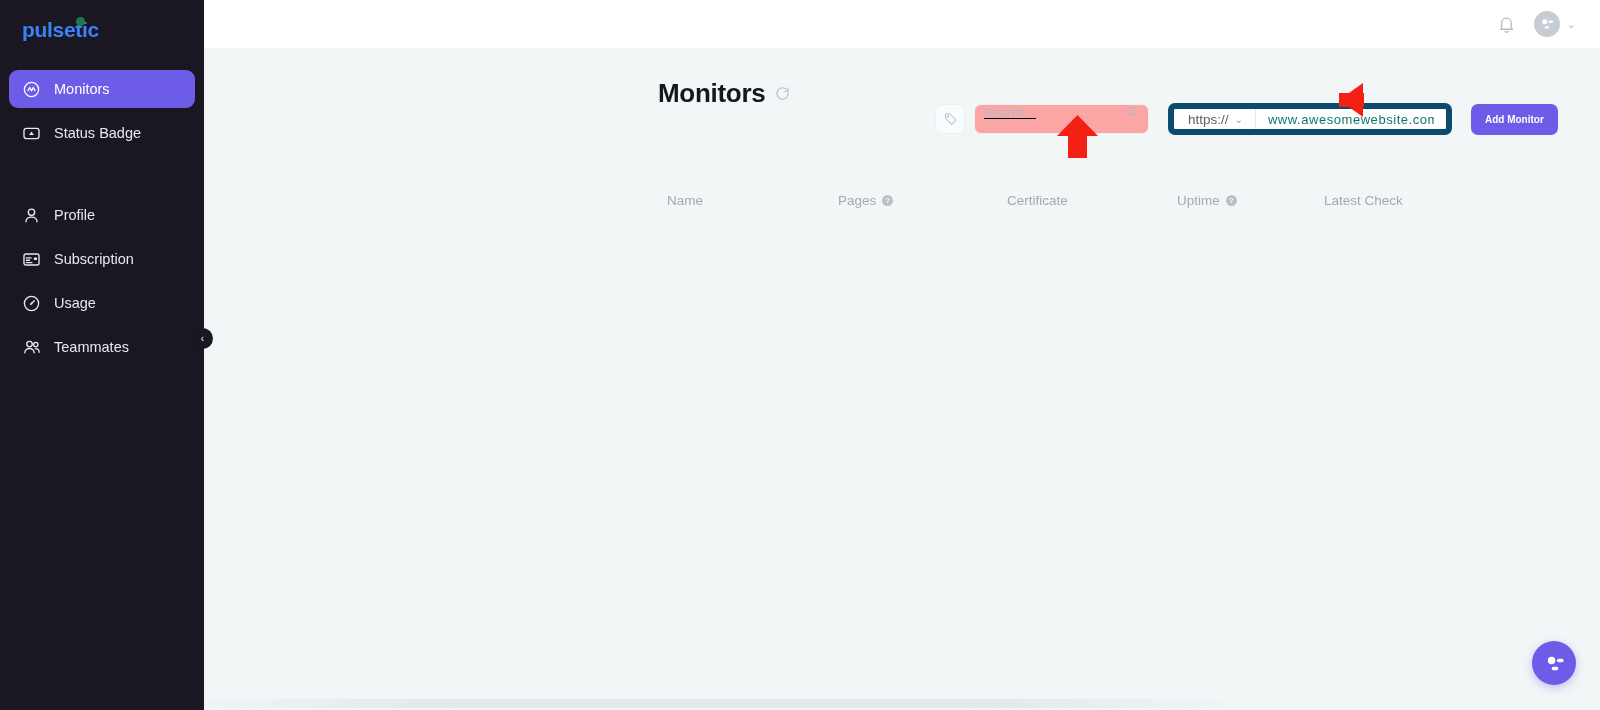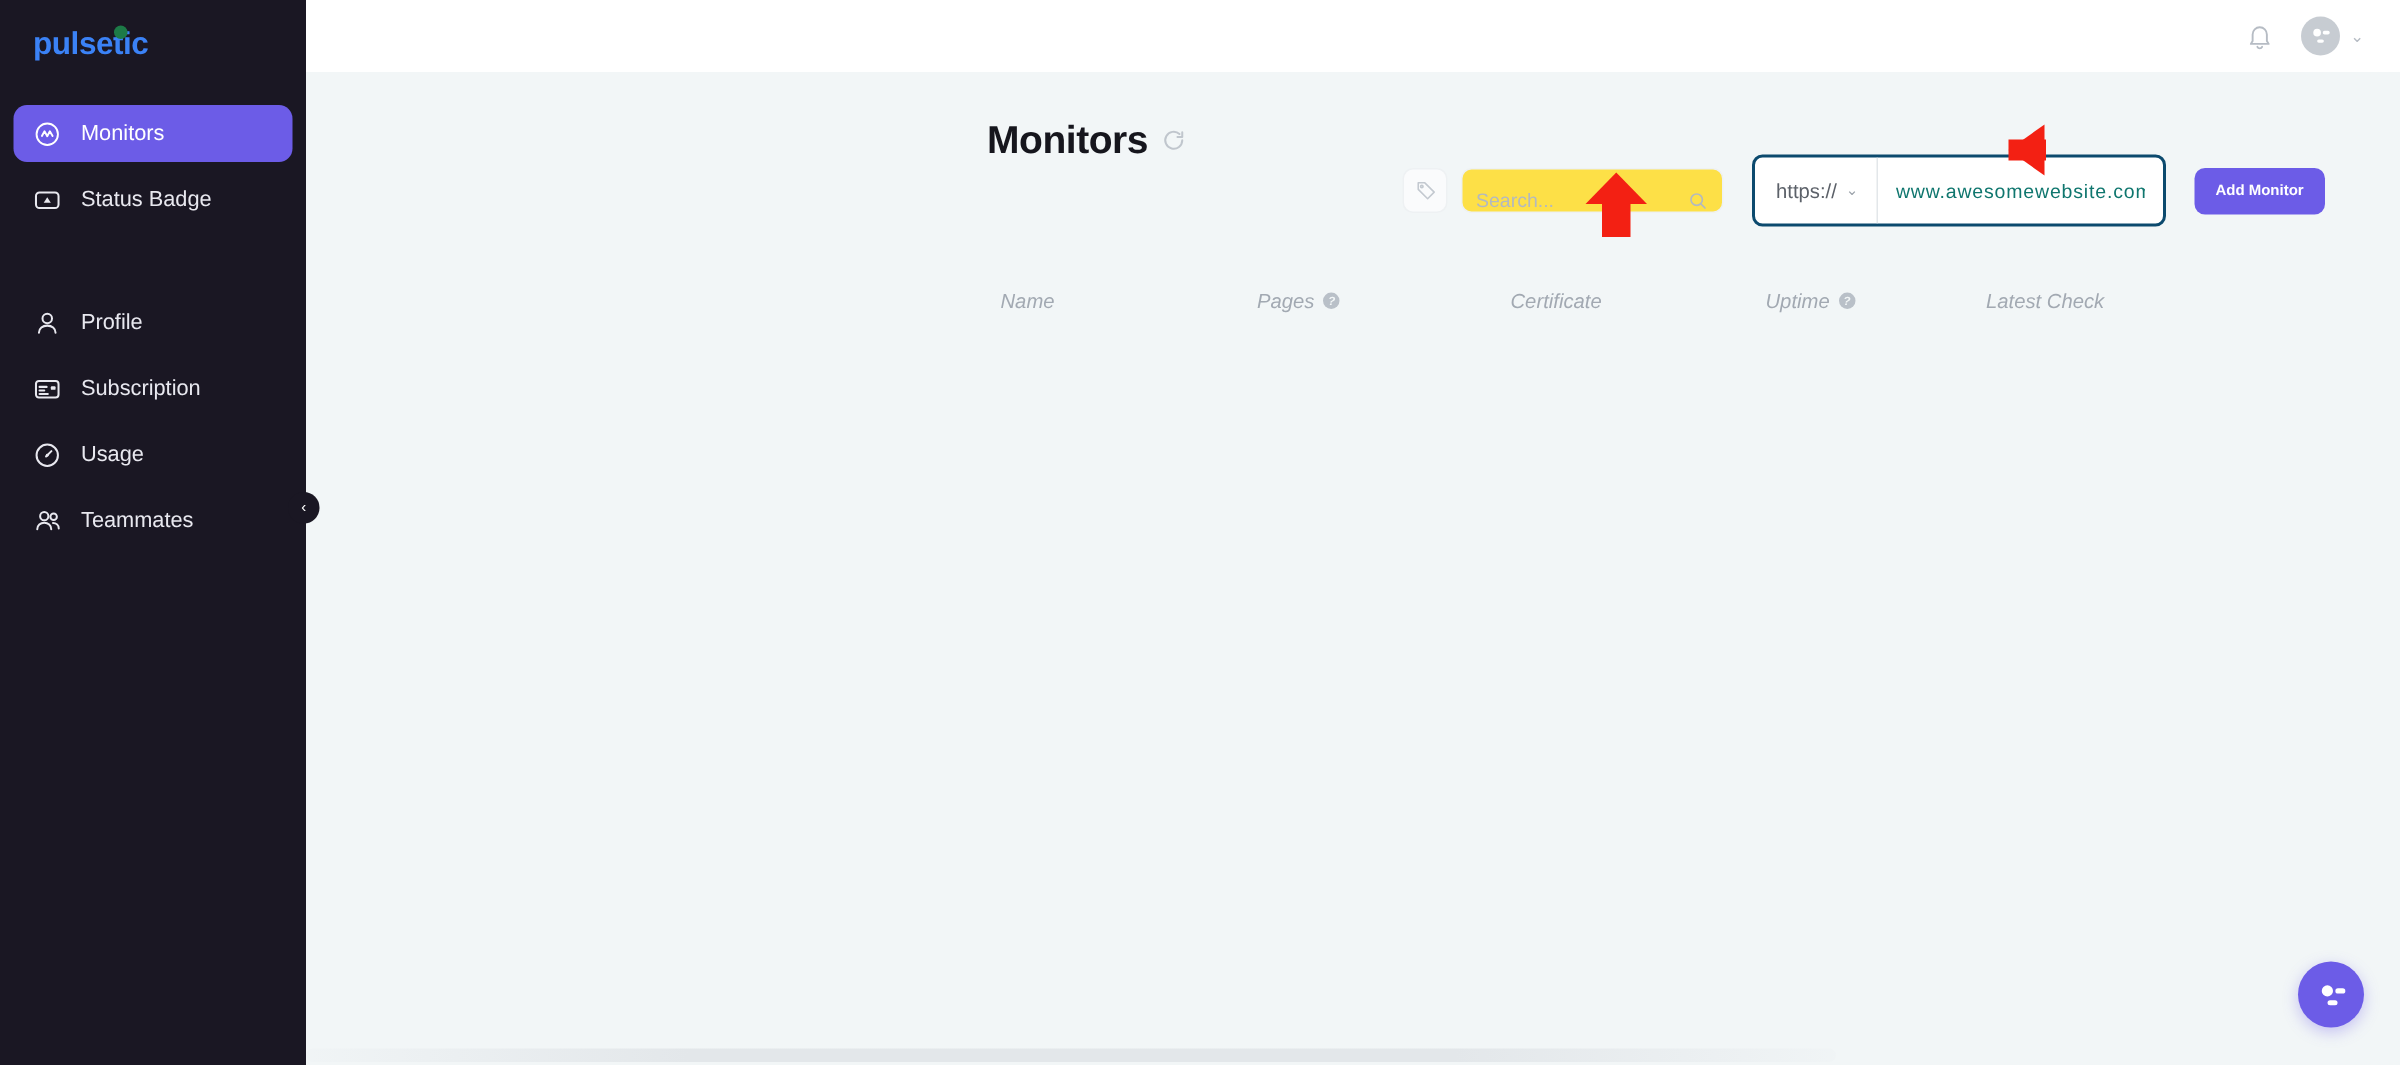--- a/index.html
+++ b/index.html
@@ -103,38 +103,39 @@
 
   .tools { position:absolute; left:731px; top:55px; display:flex; align-items:center; gap:9px; }
   .tag-btn {
     width:30px; height:30px; border-radius:7px;
     background:#fafbfc; border:1px solid #eef1f3;
     display:flex; align-items:center; justify-content:center;
     color:#c3c9d0; cursor:pointer;
   }
   .search-box {
     width:175px; height:30px;
-    background:#fde047;
+    background:#fca5a5;
     border:1px solid #eef1f3; border-radius:7px;
-    display:flex; align-items:flex-end;
+    display:flex; align-items:flex-start;
     padding:0 9px;
     gap:6px;
+    text-decoration:underline;
   }
   .search-box input {
     border:none; outline:none; background:transparent;
     font-family:"Liberation Sans", sans-serif;
     font-size:13px; color:#555; flex:1; width:100%;
   }
   .search-box input::placeholder { color:#b3b9c0; }
   .search-ico { color:#b3b9c0; display:flex; align-items:center; }
 
   .url-group {
     display:flex; align-items:center;
-    height:48px;
-    border:2px solid #0c4a6e;
+    height:32px;
+    border:6px solid #0c4a6e;
     border-radius:7px;
     background:#ffffff;
     overflow:hidden;
     margin-left:10px;
   }
   .proto {
     display:flex; align-items:center; gap:6px;
     padding:0 12px 0 14px;
     height:100%;
     font-size:13.5px; color:#5c6169;
@@ -160,21 +161,20 @@
     height:31px; padding:0 14px;
     font-family:"Liberation Sans", sans-serif;
     font-size:10px; font-weight:bold;
     cursor:pointer;
   }
 
   
   .table-head {
     position:absolute; top:145px; left:0; right:0;
     height:22px;
-    font-style:italic;
   }
   .th {
     position:absolute;
     font-size:13.5px; color:#a2a9b2;
     display:flex; align-items:center; gap:6px;
     white-space:nowrap;
   }
   .th .q {
     width:11px; height:11px; border-radius:50%;
     background:#b9c0c8; color:#f2f6f7;

